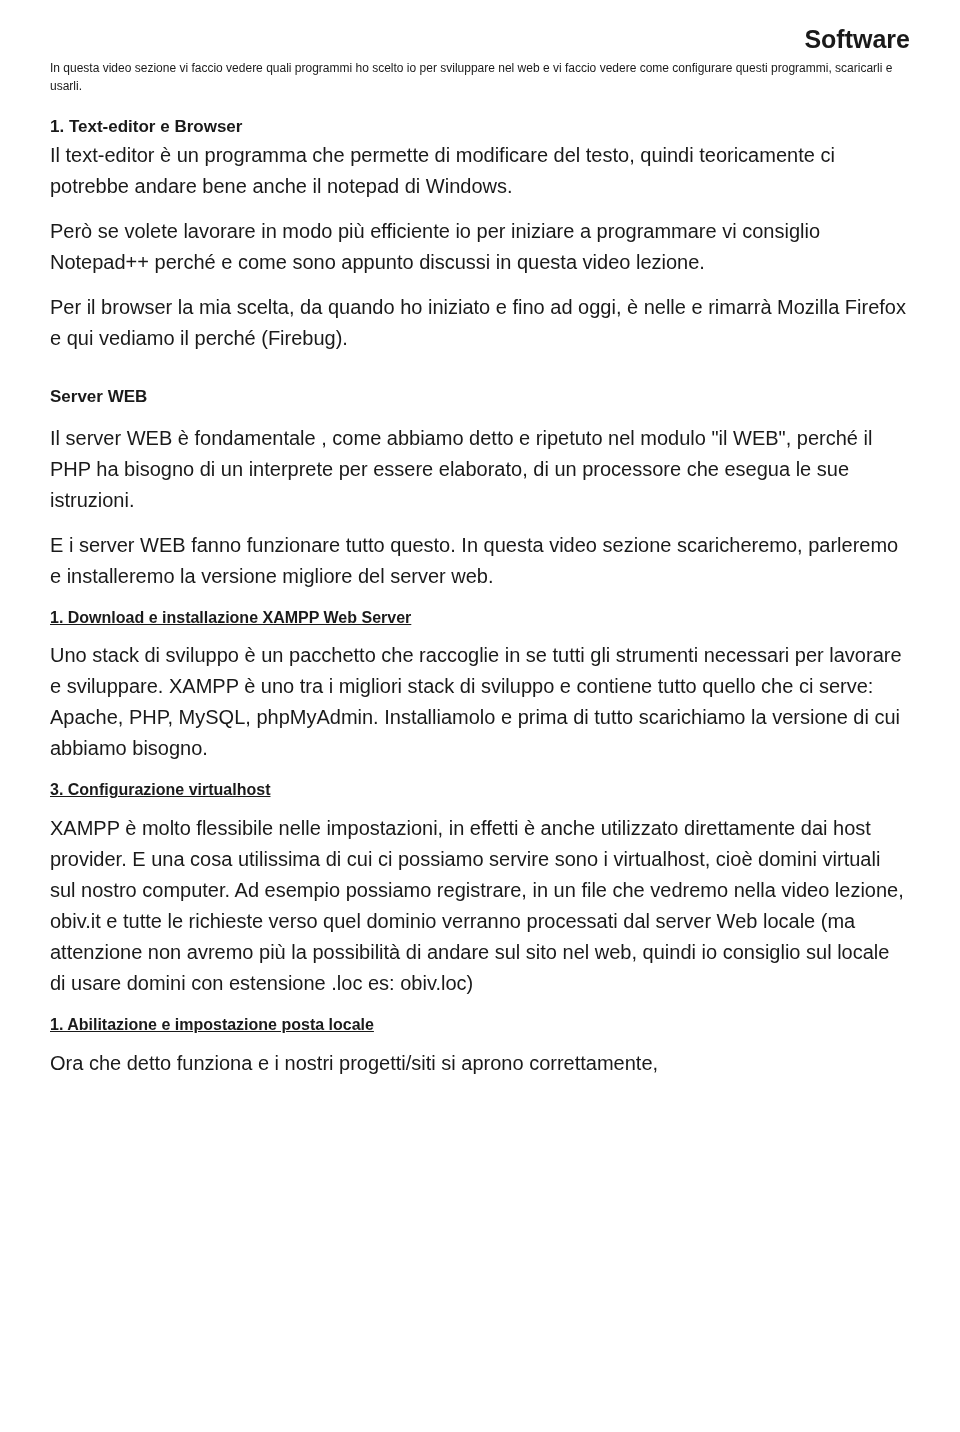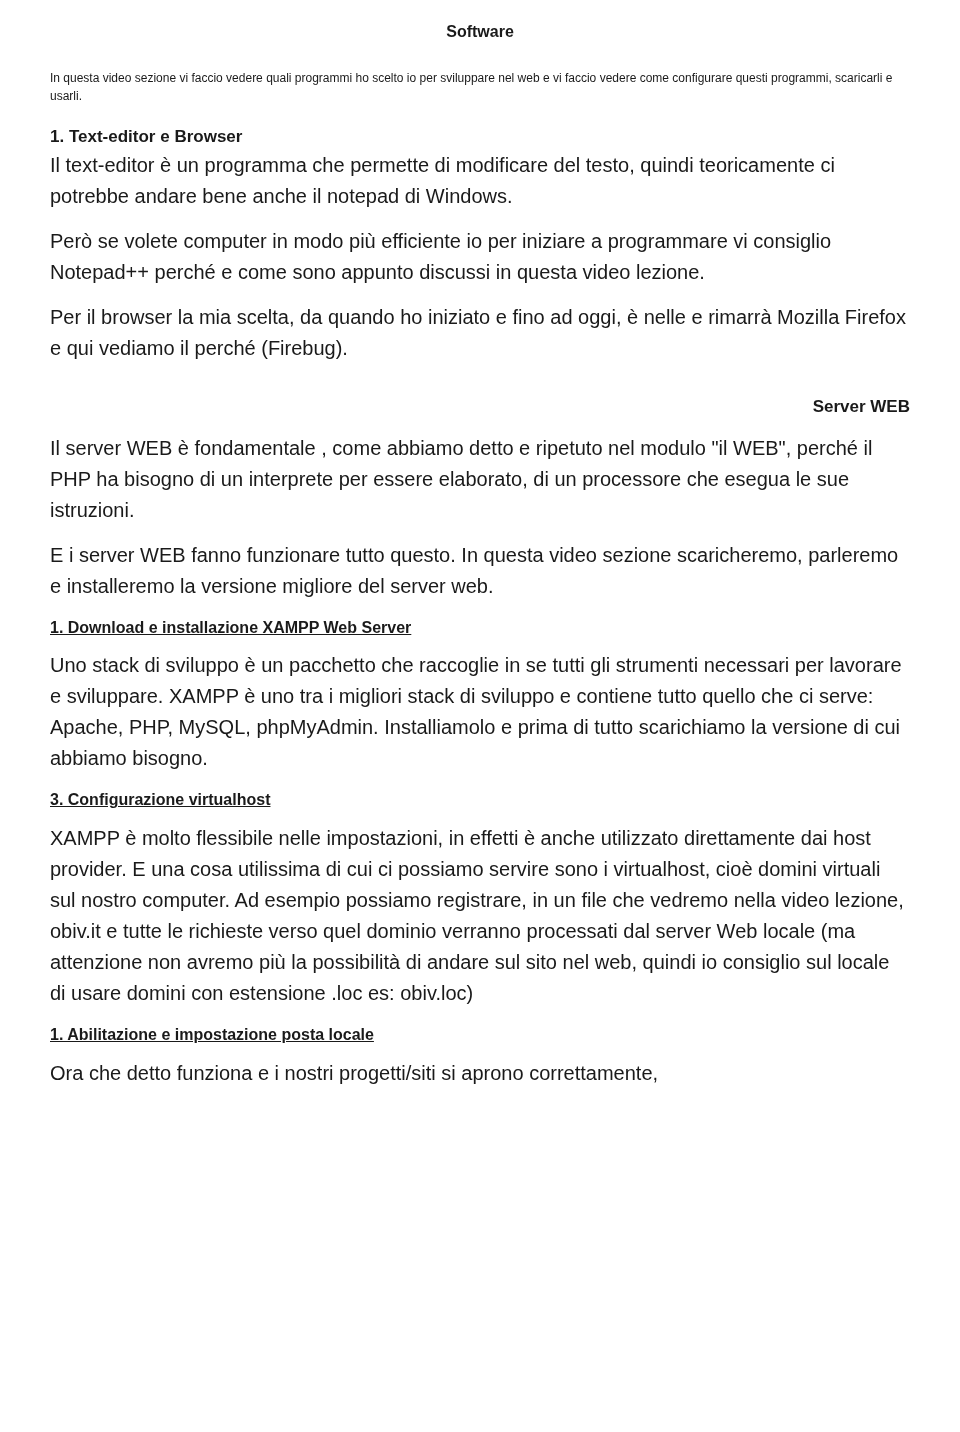--- a/index.html
+++ b/index.html
@@ -13,40 +13,40 @@
       font-family: Arial, sans-serif;
       font-size: 16px;
       color: #1a1a1a;
       width: 960px;
       min-height: 1432px;
       padding: 20px 50px 40px 50px;
       line-height: 1.55;
     }
 
     .page-title {
-      font-size: 16px;
+      font-size: 25px;
       font-weight: bold;
-      text-align: center;
-      margin-bottom: 24px;
+      text-align: right;
+      margin-bottom: 0;
     }
 
     .intro-paragraph {
       margin-bottom: 18px;
       font-size: 12px;
     }
 
     .section-heading {
       font-size: 17px;
       font-weight: bold;
     }
 
     .subsection-heading {
       font-size: 17px;
       font-weight: bold;
-      text-align: right;
+      text-align: left;
       margin: 30px 0 12px 0;
     }
 
     .paragraph {
       margin-bottom: 14px;
       font-size: 20px;
     }
 
     .numbered-heading {
       font-size: 16px;
@@ -60,21 +60,21 @@
 <body>
 
 <h1 class="page-title">Software</h1>
 
 <p class="intro-paragraph">In questa video sezione vi faccio vedere quali programmi ho scelto io per sviluppare nel web e vi faccio vedere come configurare questi programmi, scaricarli e usarli.</p>
 
 <h2 class="section-heading">1. Text-editor e Browser</h2>
 
 <p class="paragraph">Il text-editor è un programma che permette di modificare del testo, quindi teoricamente ci potrebbe andare bene anche il notepad di Windows.</p>
 
-<p class="paragraph">Però se volete computer in modo più efficiente io per iniziare a programmare vi consiglio Notepad++ perché e come sono appunto discussi in questa video lezione.</p>
+<p class="paragraph">Però se volete lavorare in modo più efficiente io per iniziare a programmare vi consiglio Notepad++ perché e come sono appunto discussi in questa video lezione.</p>
 
 <p class="paragraph">Per il browser la mia scelta, da quando ho iniziato e fino ad oggi, è nelle e rimarrà Mozilla Firefox e qui vediamo il perché (Firebug).</p>
 
 <h2 class="subsection-heading">Server WEB</h2>
 
 <p class="paragraph">Il server WEB è fondamentale , come abbiamo detto e ripetuto nel modulo "il WEB", perché il PHP ha bisogno di un interprete per essere elaborato, di un processore che esegua le sue istruzioni.</p>
 
 <p class="paragraph">E i server WEB fanno funzionare tutto questo. In questa video sezione scaricheremo, parleremo e installeremo la versione migliore del server web.</p>
 
 <h3 class="numbered-heading">1. Download e installazione XAMPP Web Server</h3>

